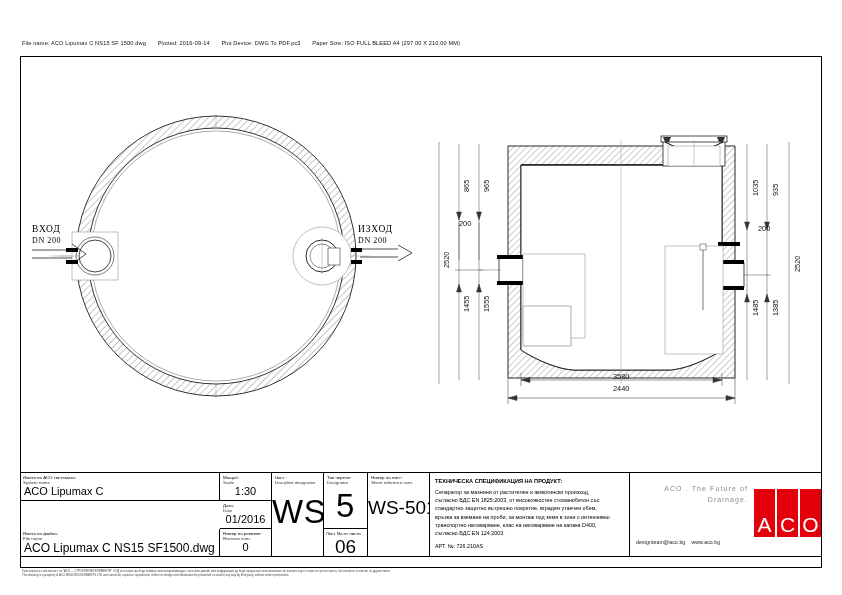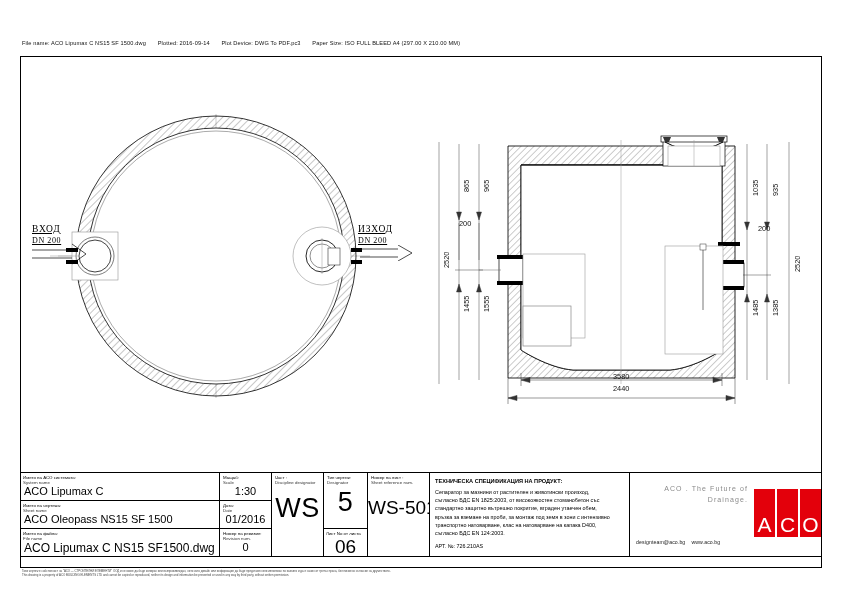--- a/index.html
+++ b/index.html
@@ -41,21 +41,20 @@
     box-sizing: border-box;
   }
 
   
   .flow-label {
     font-family: "Liberation Serif", serif;
     font-size: 9.5px;
     letter-spacing: 0.8px;
     line-height: 1.25;
     white-space: nowrap;
-    text-decoration: underline;
   }
   .flow-label .dn { font-size: 8px; letter-spacing: 0.6px; }
 
   
   .dim {
     font-family: "Liberation Sans", sans-serif;
     font-size: 7.4px;
     color: #111;
     white-space: nowrap;
   }
@@ -86,21 +85,21 @@
     white-space: nowrap;
   }
   .tb-lbl .en { color: #333; }
   .tb-val {
     font-size: 11px;
     padding: 0 0 0 4px;
     white-space: nowrap;
   }
   .tb-val.small { font-size: 12px; }
   .tb-val.big {
-    font-size: 27px;
+    font-size: 33px;
     text-align: center;
     padding: 0;
     letter-spacing: 0.5px;
   }
   .tb-val.mid {
     font-size: 19px;
     text-align: center;
     padding: 0;
   }
   .tb-val.ctr { text-align: center; padding: 0; }
@@ -335,27 +334,20 @@
   <div class="abs" id="titleblock">
 
     <div class="tb-cell" style="left:0; top:0; width:200px; height:28px;">
       <div class="tb-lbl">
         <div>Името на АСО системата:</div>
         <div class="en">System name</div>
       </div>
       <div class="tb-val">ACO Lipumax C</div>
     </div>
 
-    <div class="tb-cell" style="left:0; top:28px; width:200px; height:28px;">
-      <div class="tb-lbl">
-        <div>Името на чертежа:</div>
-        <div class="en">Sheet name</div>
-      </div>
-      <div class="tb-val">ACO Oleopass  NS15 SF 1500</div>
-    </div>
 
     <div class="tb-cell" style="left:0; top:56px; width:200px; height:28px;">
       <div class="tb-lbl">
         <div>Името на файла:</div>
         <div class="en">File name</div>
       </div>
       <div class="tb-val small">ACO Lipumax C NS15 SF1500.dwg</div>
     </div>
 
     <div class="tb-cell" style="left:200px; top:0; width:52px; height:28px;">

